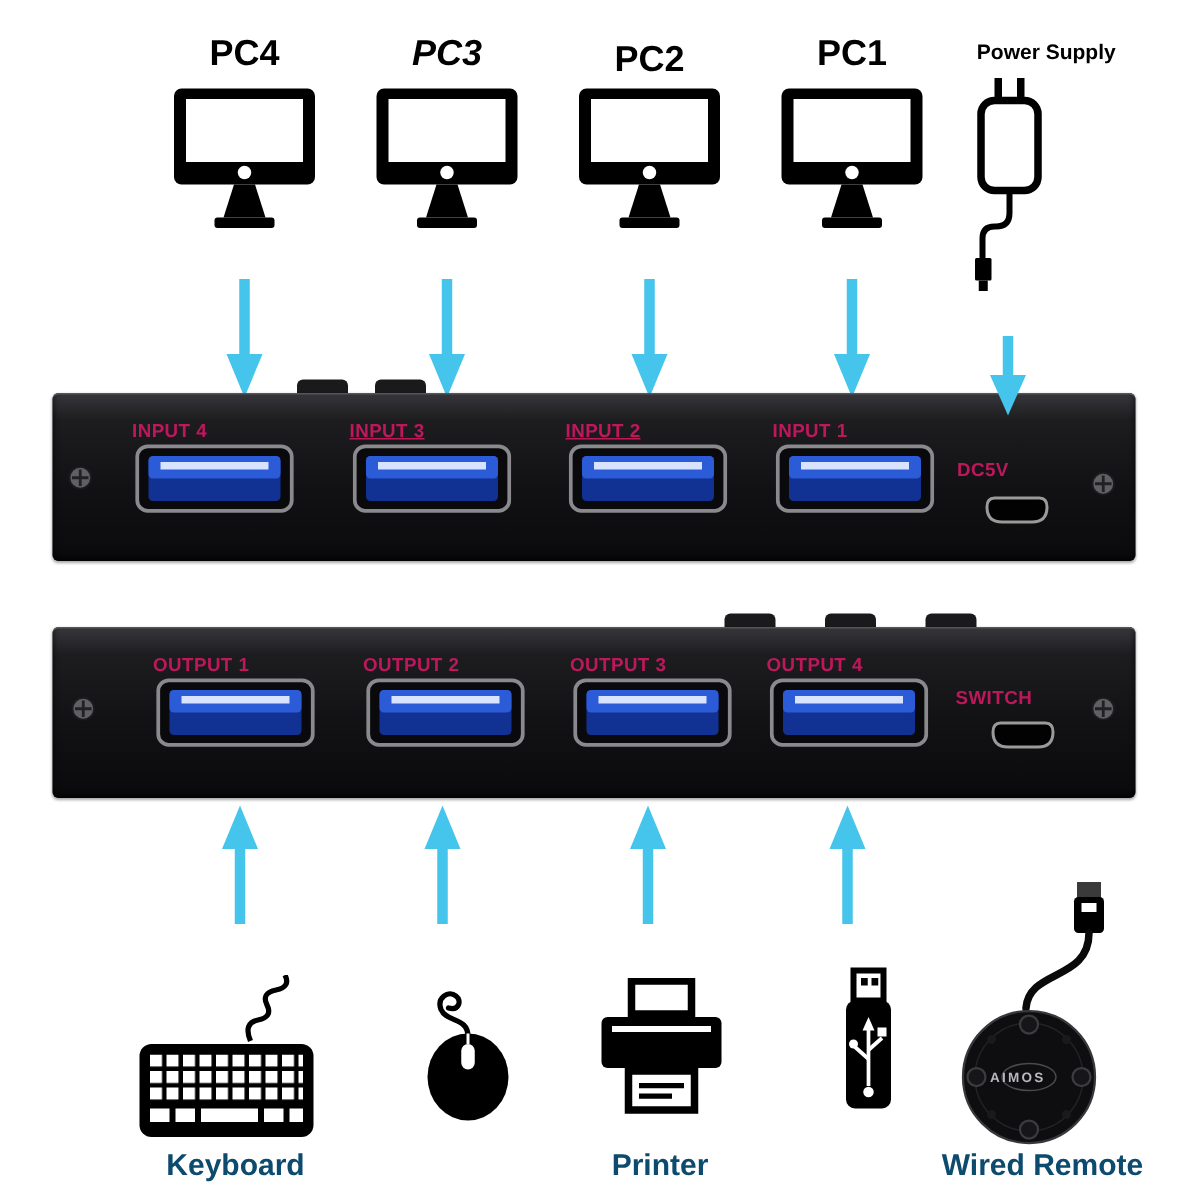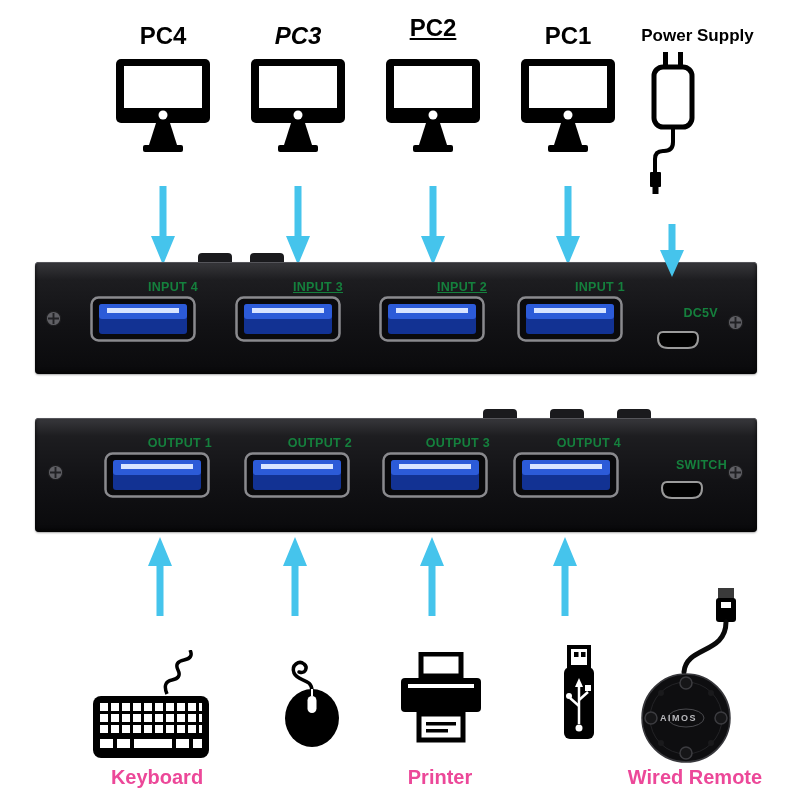--- a/index.html
+++ b/index.html
@@ -1,38 +1,38 @@
 <!DOCTYPE html>
 <html><head>
 <meta charset="utf-8">
 <style>
   html,body{margin:0;padding:0;background:#fff;}
   .canvas{position:relative;width:800px;height:800px;background:#ffffff;
           font-family:"Liberation Sans",sans-serif;overflow:hidden;}
   .abs{position:absolute;}
   .pc-label{font-weight:bold;font-size:24px;color:#000;text-align:center;}
-  .psu-label{font-weight:bold;font-size:17px;color:#000;text-align:center;}
+  .psu-label{font-weight:bold;font-size:14px;color:#000;text-align:center;}
   .bar{background:linear-gradient(180deg,#38383c 0%,#1d1d20 16%,#121215 55%,#0a0a0c 100%);
        border-radius:4px;
        box-shadow:inset 0 1px 0 #55555a, inset 0 -2px 4px rgba(0,0,0,.85), 0 1px 2px rgba(0,0,0,.35);}
   .bump{background:#1a1a1d;border-radius:4px 4px 0 0;}
-  .port-label{color:#15803d;font-weight:bold;font-size:12.5px;text-align:right;letter-spacing:.3px;}
-  .bottom-label{font-weight:bold;font-size:20px;color:#ec4899;text-align:center;}
+  .port-label{color:#be185d;font-weight:bold;font-size:12.5px;text-align:left;letter-spacing:.3px;}
+  .bottom-label{font-weight:bold;font-size:20px;color:#0c4a6e;text-align:center;}
   .brand{color:#b9b9bd;font-size:9px;font-weight:bold;letter-spacing:1.5px;text-align:left;}
   .arrow-up{transform:rotate(180deg);}
   svg{display:block;}
 </style>
 </head>
 <body>
 
 <div class="canvas">
 
   <div class="abs pc-label" style="left:123px;top:22px;width:80px;">PC4</div>
   <div class="abs pc-label" style="left:258px;top:22px;width:80px;font-style:italic;">PC3</div>
-  <div class="abs pc-label" style="left:393px;top:14px;width:80px;text-decoration:underline;">PC2</div>
+  <div class="abs pc-label" style="left:393px;top:26px;width:80px;">PC2</div>
   <div class="abs pc-label" style="left:528px;top:22px;width:80px;">PC1</div>
   <div class="abs psu-label" style="left:620px;top:26px;width:155px;">Power Supply</div>
 
   <svg class="abs" style="left:115px;top:58px;" width="96" height="104" viewBox="0 0 96 104">
     <rect x="1" y="1" width="94" height="64" rx="5" fill="#000"></rect>
     <rect x="9" y="8" width="78" height="42" fill="#fff"></rect>
     <circle cx="48" cy="57" r="4.5" fill="#fff"></circle>
     <path d="M41 65 L55 65 L62 87 L34 87 Z" fill="#000"></path>
     <rect x="28" y="87" width="40" height="7" rx="2" fill="#000"></rect>
   </svg>

